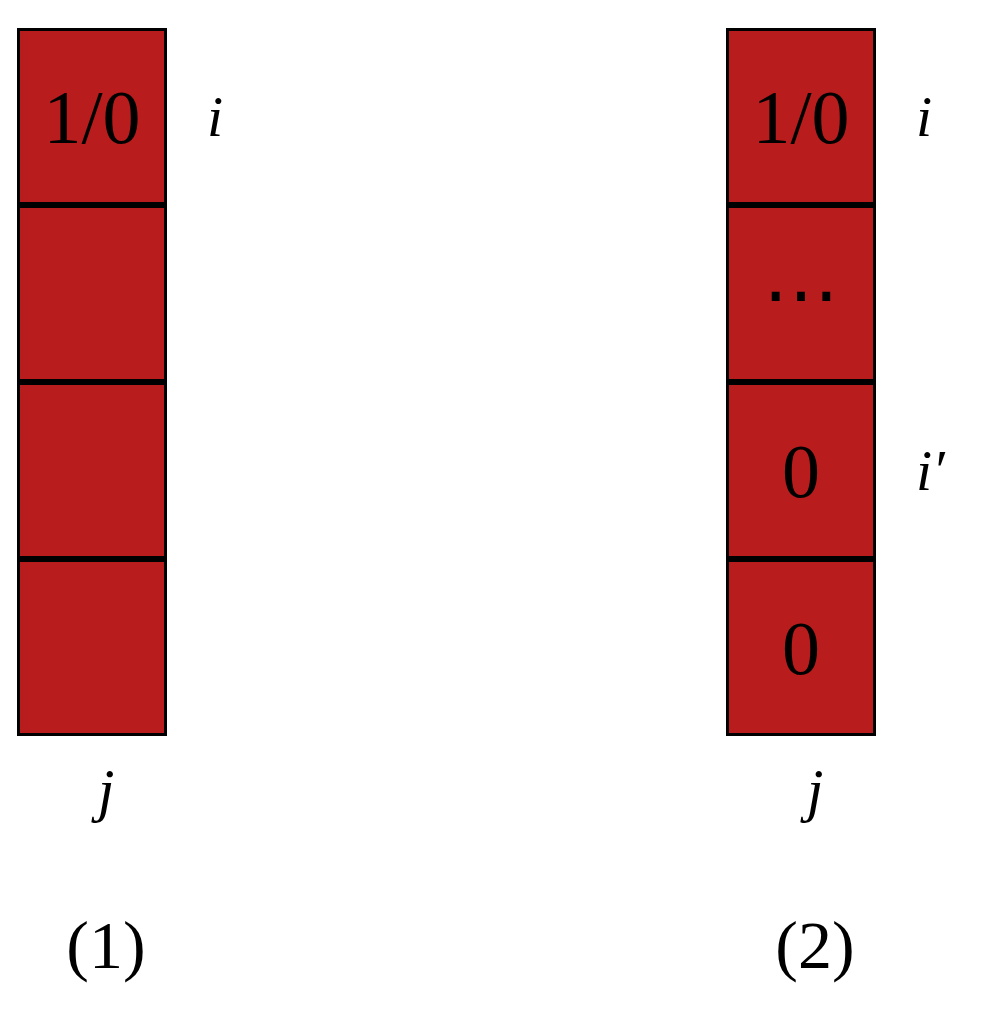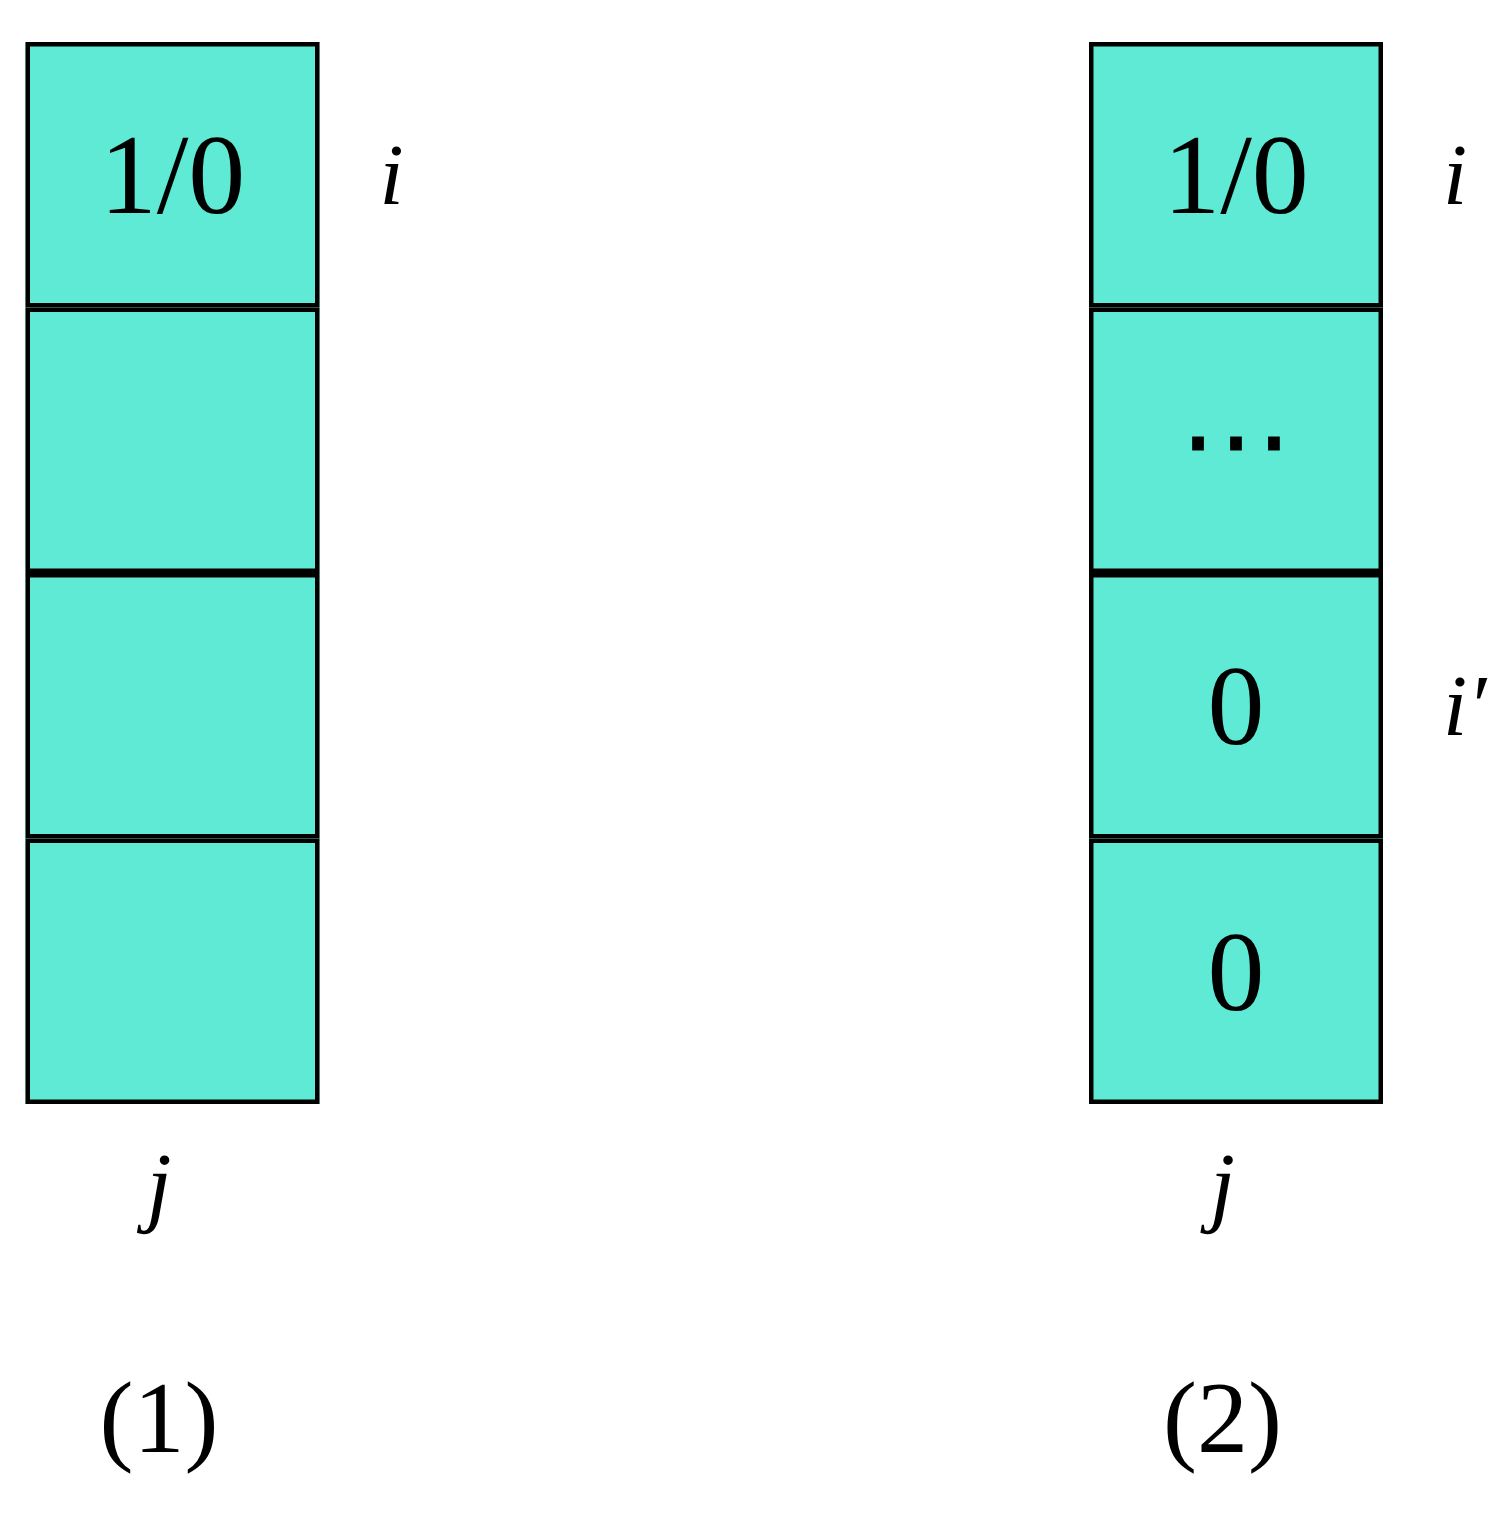--- a/index.html
+++ b/index.html
@@ -22,24 +22,24 @@
   }
   .fig-1 { left: 17px; }
   .fig-2 { left: 726px; }
   .row {
     display: flex;
     align-items: center;
     height: 177px;
   }
   .cell {
     box-sizing: border-box;
-    width: 196px;
+    width: 150px;
     height: 177px;
     border: 3px solid #000000;
-    background: #5eead4;
+    background: #b91c1c;
     display: flex;
     align-items: center;
     justify-content: center;
     font-size: 76px;
     line-height: 1;
   }
   .row-label {
     margin-left: 40px;
     font-style: italic;
     font-size: 58px;

